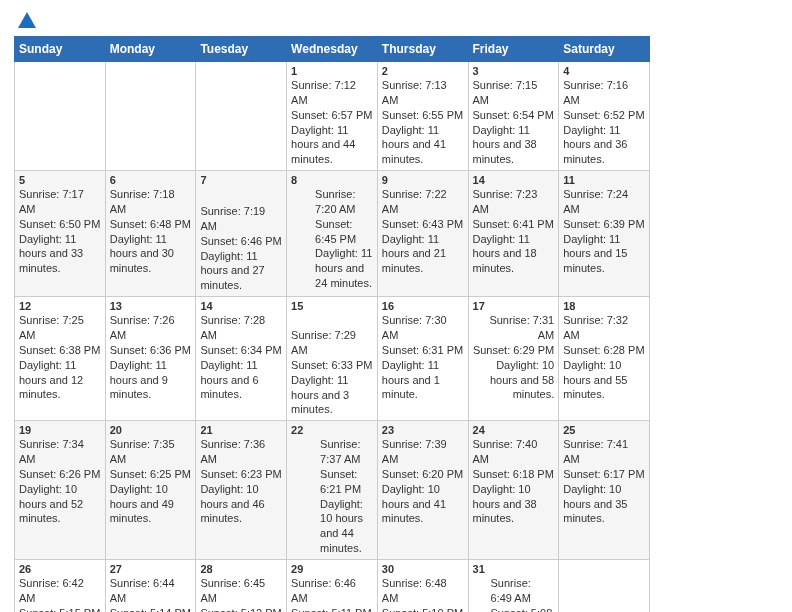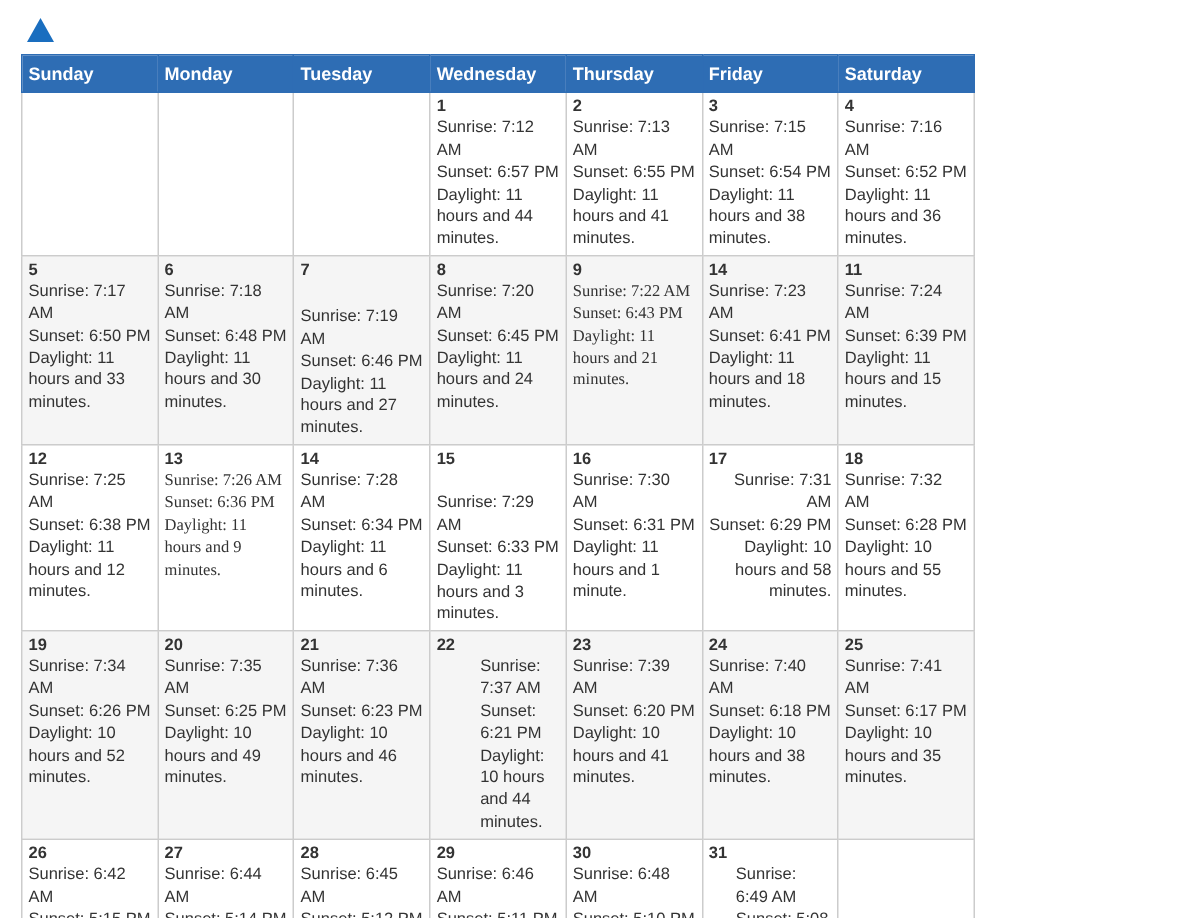--- a/index.html
+++ b/index.html
@@ -165,27 +165,27 @@
 Daylight: 11 hours and 30 minutes.</div>
           </td>
           <td>
             <span class="day-num">7</span>
             <div class="day-info" style="white-space: pre-line; margin-top: 18px;">Sunrise: 7:19 AM
 Sunset: 6:46 PM
 Daylight: 11 hours and 27 minutes.</div>
           </td>
           <td>
             <span class="day-num">8</span>
-            <div class="day-info" style="white-space: pre-line;">Sunrise: 7:20 AM
+            <div class="day-info" style="white-space: pre-line; margin-left: 24px;">Sunrise: 7:20 AM
 Sunset: 6:45 PM
 Daylight: 11 hours and 24 minutes.</div>
           </td>
           <td>
             <span class="day-num">9</span>
-            <div class="day-info" style="white-space: pre-line; font-family: Liberation Serif, serif;">Sunrise: 7:22 AM
+            <div class="day-info" style="white-space: pre-line;">Sunrise: 7:22 AM
 Sunset: 6:43 PM
 Daylight: 11 hours and 21 minutes.</div>
           </td>
           <td>
             <span class="day-num">14</span>
             <div class="day-info" style="white-space: pre-line;">Sunrise: 7:23 AM
 Sunset: 6:41 PM
 Daylight: 11 hours and 18 minutes.</div>
           </td>
           <td>
@@ -197,21 +197,21 @@
         </tr>
         <tr>
           <td>
             <span class="day-num">12</span>
             <div class="day-info" style="white-space: pre-line;">Sunrise: 7:25 AM
 Sunset: 6:38 PM
 Daylight: 11 hours and 12 minutes.</div>
           </td>
           <td>
             <span class="day-num">13</span>
-            <div class="day-info" style="white-space: pre-line; font-family: Liberation Serif, serif;">Sunrise: 7:26 AM
+            <div class="day-info" style="white-space: pre-line;">Sunrise: 7:26 AM
 Sunset: 6:36 PM
 Daylight: 11 hours and 9 minutes.</div>
           </td>
           <td>
             <span class="day-num">14</span>
             <div class="day-info" style="white-space: pre-line;">Sunrise: 7:28 AM
 Sunset: 6:34 PM
 Daylight: 11 hours and 6 minutes.</div>
           </td>
           <td>

